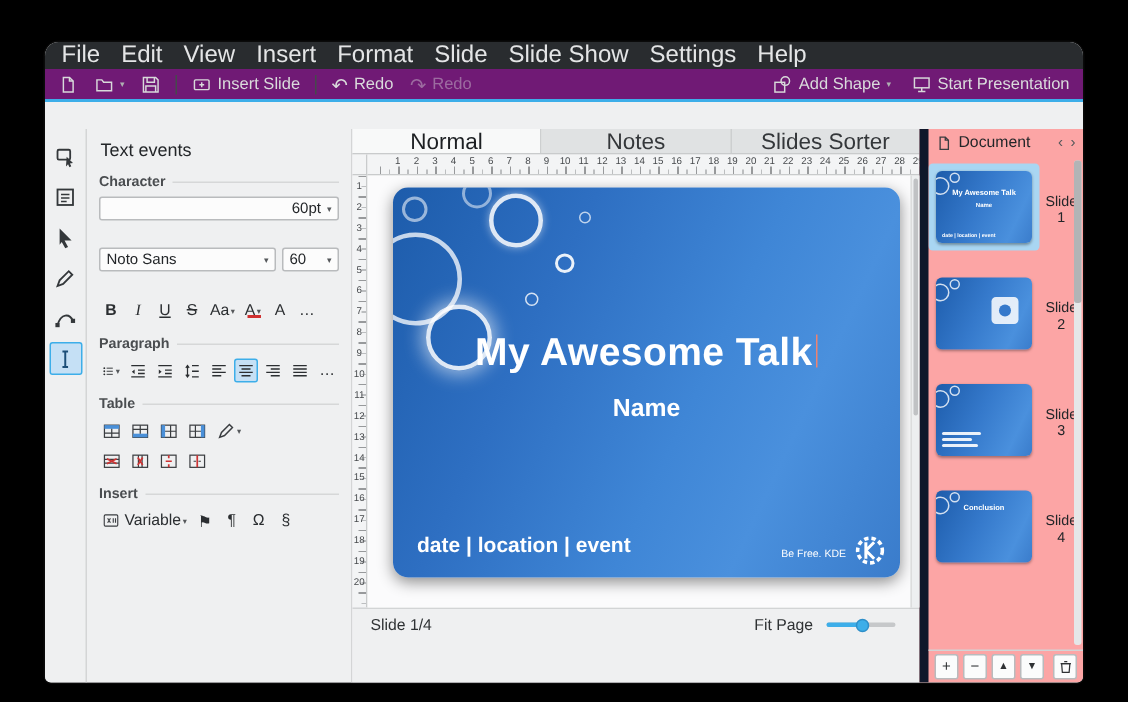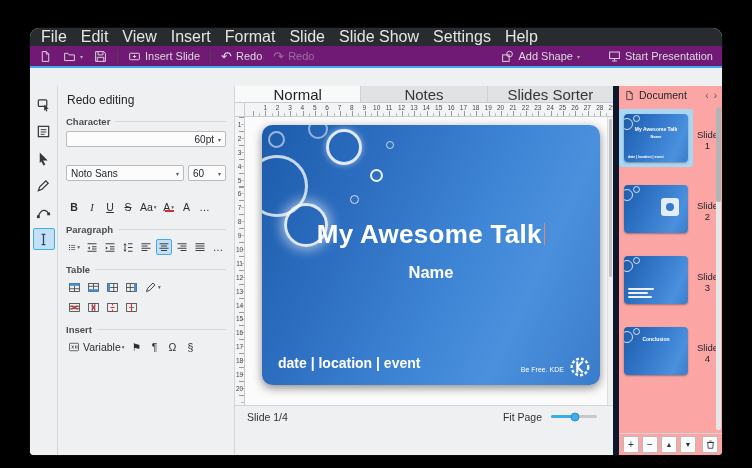--- a/index.html
+++ b/index.html
@@ -25,21 +25,21 @@
   
   .menubar { height:18px; background:#292c2f; display:flex; align-items:center; padding:0 4px; }
   .menu-item { color:#e4e5e6; font-size:16px; padding:0 7px; line-height:18px; }
   
   .toolbar { height:20px; background:#701a75; display:flex; align-items:center; padding:0 6px; gap:5px; color:#dadbdc; font-size:11px; }
   .t-btn { display:flex; align-items:center; gap:4px; padding:0 3px; height:18px; border-radius:2px; }
   .t-sep { width:1px; height:13px; background:#46494c; margin:0 2px; }
   .t-chev { font-size:6px; color:#aeb0b2; }
   .t-glyph { font-size:13px; line-height:13px; }
   .disabled { opacity:.42; }
-  .t-right { margin-left:auto; display:flex; align-items:center; gap:22px; }
+  .t-right { margin-left:auto; display:flex; align-items:center; gap:8px; }
   .svgi { display:block; }
   
   .accent { height:2px; background:#3daee9; }
   
   .content { position:absolute; top:58px; left:0; right:0; bottom:0; display:flex; }
   
   .toolstrip { width:28px; background:#eff0f1; border-right:1px solid #d4d5d6; padding-top:7px; display:flex; flex-direction:column; align-items:center; gap:5px; flex:0 0 28px; }
   .tool-btn { width:22px; height:22px; display:flex; align-items:center; justify-content:center; border-radius:2px; border:1px solid transparent; }
   .tool-btn.selected { background:#c5e0f5; border-color:#3daee9; }
   
@@ -249,21 +249,21 @@
           </svg>
       </span>
       <span class="tool-btn selected">
         <svg class="svgi" width="15" height="15" viewBox="0 0 16 16">
             <path d="M6 2.5h4M8 2.5v11M6 13.5h4" fill="none" stroke="#1d4f78" stroke-width="1.4"></path>
           </svg>
       </span>
     </div>
 
     <div class="toolpanel">
-      <div class="panel-title">Redo editing</div>
+      <div class="panel-title">Text events</div>
 
       <div class="section-label">Character</div>
       <div class="prow">
         <span class="combo full vright">
           <span class="val">60pt</span>
           <span class="chev">▾</span>
         </span>
       </div>
       <div class="prow">
         <span class="combo" style="flex:1;">

